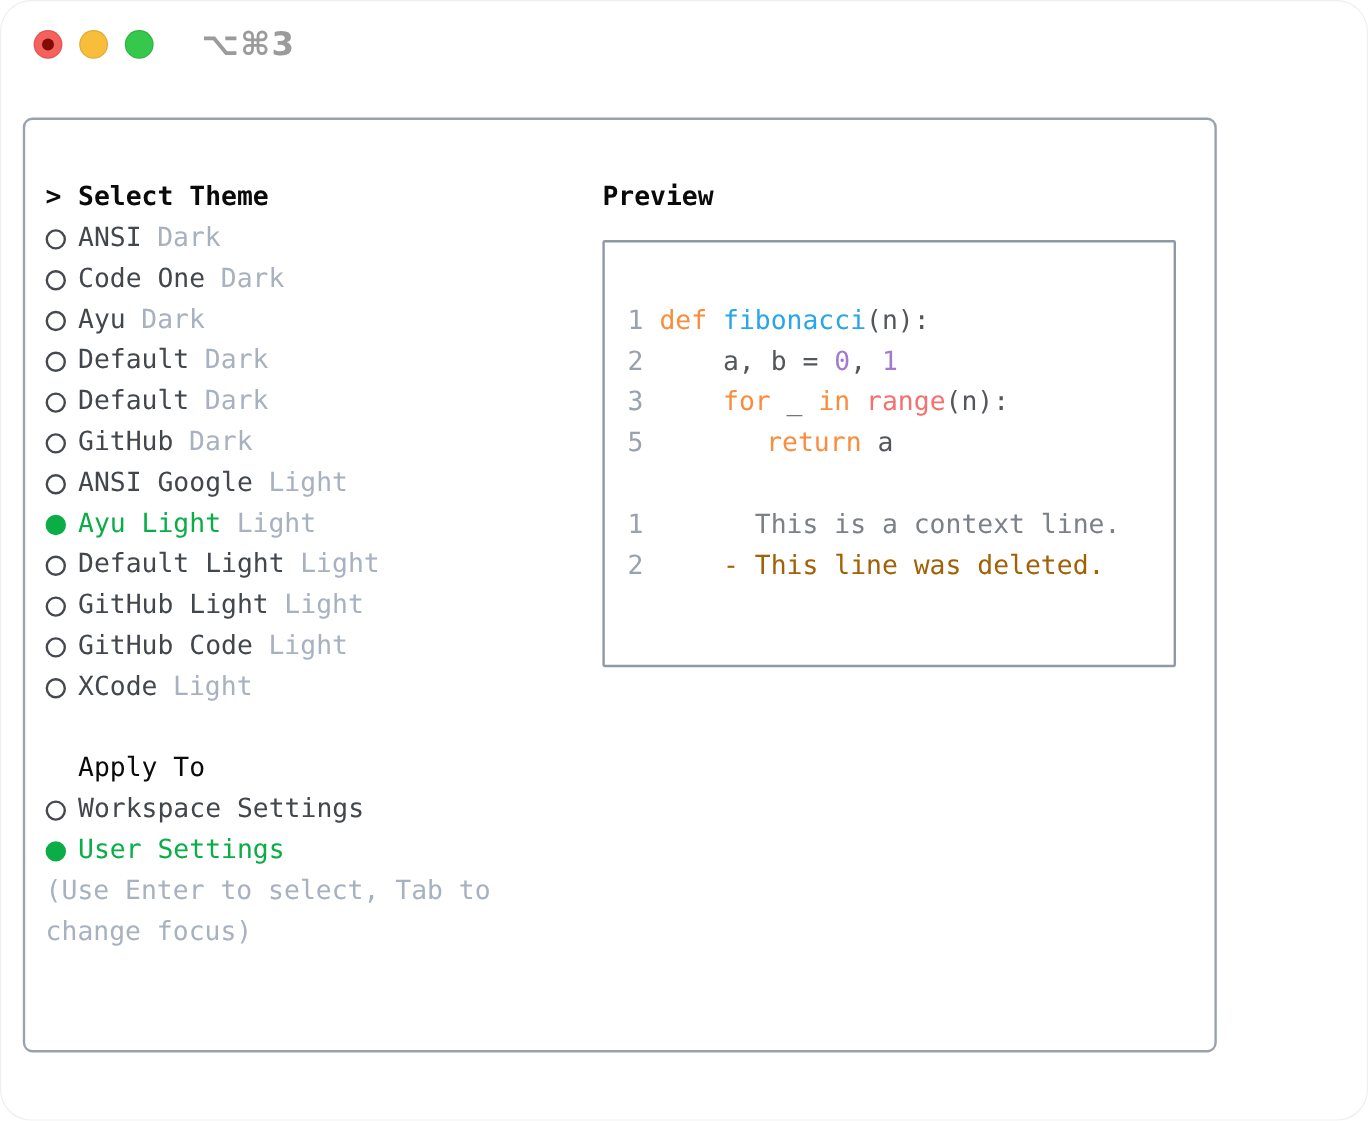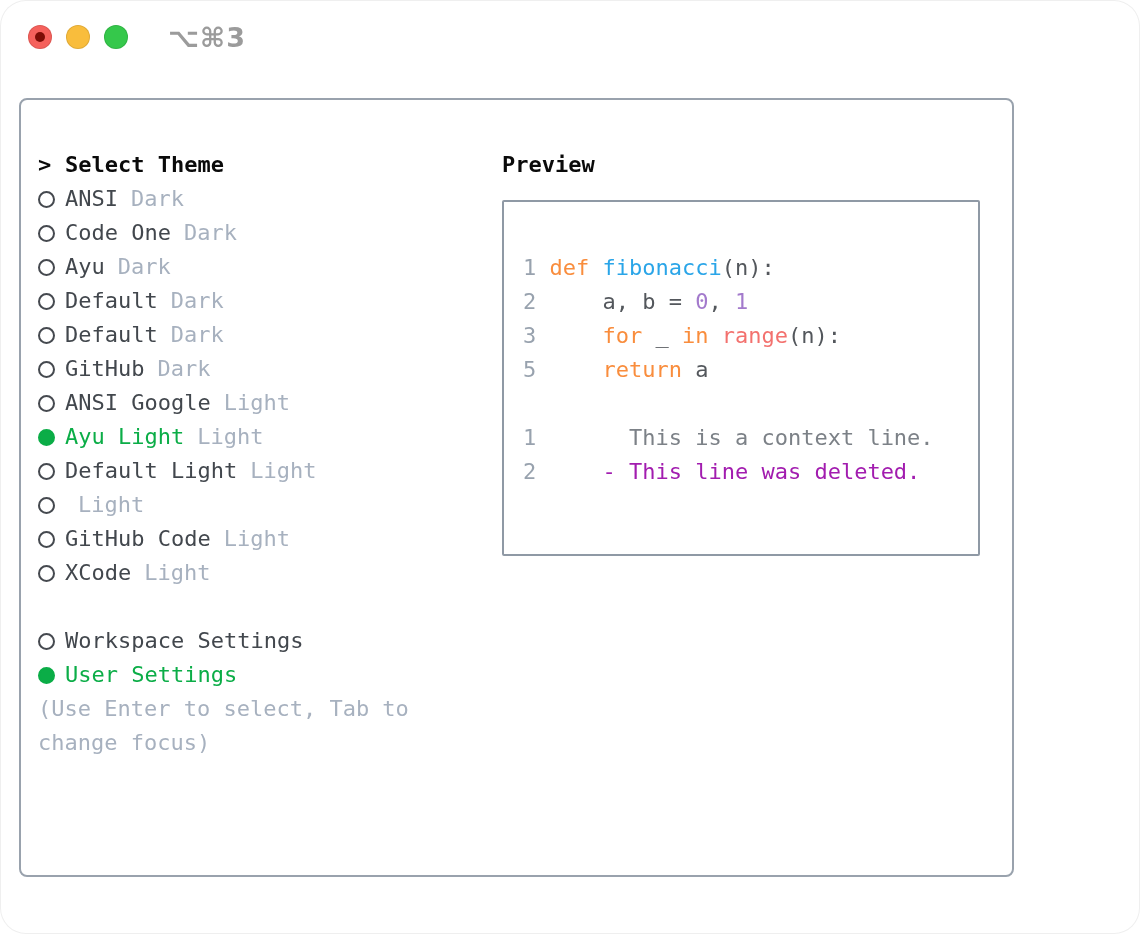--- a/index.html
+++ b/index.html
@@ -159,42 +159,45 @@
       <div id="theme-list">
           <div class="row theme-row"><span class="marker-slot"><span class="circle"></span></span><span class="theme-name">ANSI</span><span class="theme-badge">Dark</span></div>
           <div class="row theme-row"><span class="marker-slot"><span class="circle"></span></span><span class="theme-name">Code One</span><span class="theme-badge">Dark</span></div>
           <div class="row theme-row"><span class="marker-slot"><span class="circle"></span></span><span class="theme-name">Ayu</span><span class="theme-badge">Dark</span></div>
           <div class="row theme-row"><span class="marker-slot"><span class="circle"></span></span><span class="theme-name">Default</span><span class="theme-badge">Dark</span></div>
           <div class="row theme-row"><span class="marker-slot"><span class="circle"></span></span><span class="theme-name">Default</span><span class="theme-badge">Dark</span></div>
           <div class="row theme-row"><span class="marker-slot"><span class="circle"></span></span><span class="theme-name">GitHub</span><span class="theme-badge">Dark</span></div>
           <div class="row theme-row"><span class="marker-slot"><span class="circle"></span></span><span class="theme-name">ANSI Google</span><span class="theme-badge">Light</span></div>
           <div class="row theme-row selected"><span class="marker-slot"><span class="circle filled"></span></span><span class="theme-name">Ayu Light</span><span class="theme-badge">Light</span></div>
           <div class="row theme-row"><span class="marker-slot"><span class="circle"></span></span><span class="theme-name">Default Light</span><span class="theme-badge">Light</span></div>
-          <div class="row theme-row"><span class="marker-slot"><span class="circle"></span></span><span class="theme-badge">Light</span></div>
+          <div class="row theme-row"><span class="marker-slot"><span class="circle"></span></span><span class="theme-name">GitHub Light</span><span class="theme-badge">Light</span></div>
           <div class="row theme-row"><span class="marker-slot"><span class="circle"></span></span><span class="theme-name">GitHub Code</span><span class="theme-badge">Light</span></div>
           <div class="row theme-row"><span class="marker-slot"><span class="circle"></span></span><span class="theme-name">XCode</span><span class="theme-badge">Light</span></div>
         </div>
 
       <div class="apply-block">
+        <div class="row apply-title">
+          <span class="marker-slot"></span><span>Apply To</span>
+        </div>
         <div id="apply-list">
             <div class="row apply-row"><span class="marker-slot"><span class="circle"></span></span><span class="apply-label">Workspace Settings</span></div>
             <div class="row apply-row selected"><span class="marker-slot"><span class="circle filled"></span></span><span class="apply-label">User Settings</span></div>
           </div>
       </div>
 
       <div class="hint">(Use Enter to select, Tab to change focus)</div>
     </div>
 
     <div class="right-col">
       <div class="preview-title">Preview</div>
       <div class="preview-box" id="preview-box">
           <div class="code-line"><span style="color: rgb(152, 162, 174);">1 </span><span style="color: rgb(249, 141, 61);">def</span><span style="color: rgb(83, 87, 92);"> </span><span style="color: rgb(42, 165, 232);">fibonacci</span><span style="color: rgb(83, 87, 92);">(n):</span></div>
           <div class="code-line"><span style="color: rgb(152, 162, 174);">2 </span><span style="color: rgb(83, 87, 92);">    a, b = </span><span style="color: rgb(163, 122, 204);">0</span><span style="color: rgb(83, 87, 92);">, </span><span style="color: rgb(163, 122, 204);">1</span></div>
           <div class="code-line"><span style="color: rgb(152, 162, 174);">3 </span><span style="color: rgb(83, 87, 92);">    </span><span style="color: rgb(249, 141, 61);">for</span><span style="color: rgb(83, 87, 92);"> _ </span><span style="color: rgb(249, 141, 61);">in</span><span style="color: rgb(83, 87, 92);"> </span><span style="color: rgb(243, 113, 110);">range</span><span style="color: rgb(83, 87, 92);">(n):</span></div>
-          <div class="code-line"><span style="color: rgb(152, 162, 174);">5 </span><span style="color: rgb(83, 87, 92);">    </span><span style="color: rgb(249, 141, 61);">return</span><span style="color: rgb(83, 87, 92);"> a</span></div>
+          <div class="code-line"><span style="color: rgb(152, 162, 174);">5 </span><span style="color: rgb(83, 87, 92);">    </span><span style="color: rgb(249, 141, 61); margin-left: 36px;">return</span><span style="color: rgb(83, 87, 92);"> a</span></div>
           <div class="code-line"></div>
           <div class="code-line"><span style="color: rgb(152, 162, 174);">1 </span><span style="color: rgb(124, 129, 135);">      This is a context line.</span></div>
-          <div class="code-line"><span style="color: rgb(152, 162, 174);">2 </span><span style="color: #a21caf;">    - This line was deleted.</span></div>
+          <div class="code-line"><span style="color: rgb(152, 162, 174);">2 </span><span style="color: #a16207;">    - This line was deleted.</span></div>
         </div>
     </div>
 
   </div>
 </div>
 
 </body></html>

